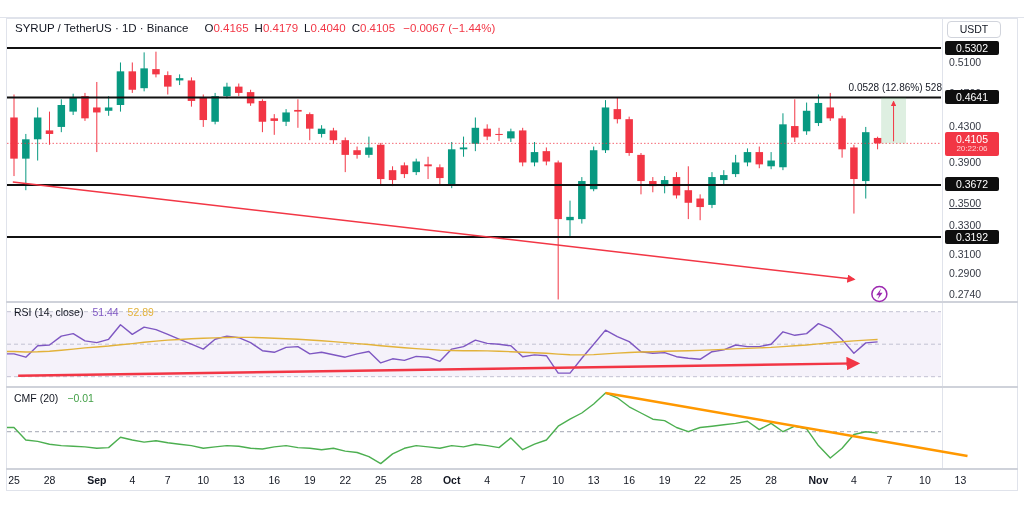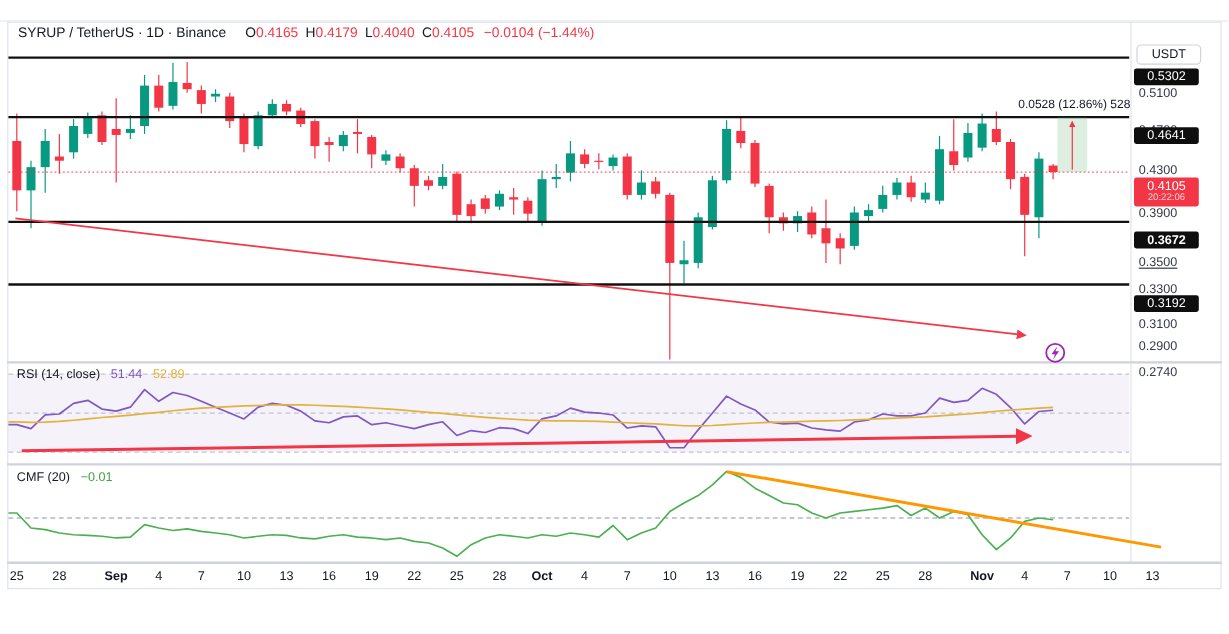--- a/index.html
+++ b/index.html
@@ -7,21 +7,21 @@
          font-family:"Liberation Sans",sans-serif;color:#131722;}
   .attribution{position:absolute;left:14px;top:3px;font-size:11px;color:#131722;}
   .symbol-row{position:absolute;left:15px;top:22px;font-size:11.5px;white-space:nowrap;}
   .symbol-row .t{color:#131722;margin-right:10px;}
   .symbol-row .lbl{color:#131722;margin-left:6px;}
   .symbol-row .val{color:#f23645;}
   .symbol-row .chg{color:#f23645;margin-left:8px;}
   #chart-svg{position:absolute;left:0;top:0;}
   .legend{position:absolute;left:14px;font-size:10.5px;white-space:nowrap;}
   .legend .name{color:#131722;}
-  .axis-col{position:absolute;left:943px;top:0;width:81px;height:435px;margin-top:16px;}
+  .axis-col{position:absolute;left:943px;top:0;width:81px;height:435px;}
   .tick{position:absolute;left:6px;font-size:10.5px;color:#363a45;text-align:right;}
   .chip{position:absolute;left:2px;background:#0e0e0e;color:#fff;font-size:10.5px;
         padding:1px 5px;border-radius:2px;min-width:44px;text-align:center;}
   .chip.red{background:#f23645;line-height:10px;padding:2px 5px;}
   .chip.red .cd{font-size:8px;color:#ffd0d4;}
   .usdt-btn{position:absolute;left:947px;top:21px;width:52px;height:15px;border:1px solid #d1d4dc;
         border-radius:4px;font-size:10.5px;text-align:center;line-height:15px;color:#131722;background:#fff;}
   .annot{position:absolute;font-size:10px;color:#131722;white-space:nowrap;}
   .date-lbl{position:absolute;top:474px;width:36px;margin-left:-18px;text-align:center;
         font-size:10.5px;color:#131722;}
@@ -211,21 +211,21 @@
       <polyline points="7.0,351.5 14.0,351.5 25.8,352.0 37.7,351.8 49.5,351.2 61.3,350.2 73.2,349.1 85.0,347.9 96.8,347.0 108.6,346.0 120.5,344.7 132.3,343.6 144.1,342.3 156.0,341.1 167.8,340.1 179.6,339.5 191.4,338.8 203.3,338.3 215.1,337.9 226.9,337.5 238.8,337.4 250.6,337.4 262.4,337.7 274.3,338.2 286.1,338.7 297.9,339.3 309.8,340.0 321.6,340.8 333.4,341.6 345.2,342.6 357.1,343.6 368.9,344.5 380.7,345.7 392.6,346.8 404.4,347.8 416.2,348.6 428.1,349.4 439.9,350.1 451.7,350.5 463.5,350.7 475.4,350.7 487.2,350.9 499.0,351.2 510.9,351.7 522.7,352.3 534.5,352.8 546.4,353.3 558.2,354.1 570.0,354.8 581.8,354.9 593.7,354.6 605.5,353.9 617.3,353.1 629.2,352.5 641.0,352.0 652.8,351.7 664.6,351.3 676.5,351.0 688.3,350.7 700.1,350.4 712.0,349.9 723.8,349.4 735.6,348.9 747.5,348.4 759.3,347.9 771.1,347.4 783.0,346.6 794.8,345.8 806.6,345.0 818.4,343.9 830.3,342.7 842.1,341.8 853.9,340.9 865.8,340.1 877.6,339.5" fill="none" stroke="#e2b23a" stroke-width="1.4" stroke-linejoin="round"></polyline>
       <polyline points="7.0,427.5 14.0,427.5 25.8,440.0 37.7,441.4 49.5,444.2 61.3,445.6 73.2,446.2 85.0,446.9 96.8,448.3 108.6,447.6 120.5,437.2 132.3,440.0 144.1,442.1 156.0,440.7 167.8,442.8 179.6,444.2 191.4,445.6 203.3,448.3 215.1,446.9 226.9,445.6 238.8,446.2 250.6,448.3 262.4,449.0 274.3,446.9 286.1,445.6 297.9,447.6 309.8,448.3 321.6,449.7 333.4,448.3 345.2,451.1 357.1,452.5 368.9,456.6 380.7,463.6 392.6,453.9 404.4,448.3 416.2,445.6 428.1,446.9 439.9,448.3 451.7,445.6 463.5,446.9 475.4,444.2 487.2,445.6 499.0,447.6 510.9,437.9 522.7,449.7 534.5,444.2 546.4,440.0 558.2,426.2 570.0,419.2 581.8,413.0 593.7,404.0 605.5,392.9 617.3,397.8 629.2,406.8 641.0,413.0 652.8,419.2 664.6,420.6 676.5,427.5 688.3,431.7 700.1,427.5 712.0,426.2 723.8,424.8 735.6,423.4 747.5,421.3 759.3,429.6 771.1,423.4 783.0,431.7 794.8,426.2 806.6,428.9 818.4,445.6 830.3,458.0 842.1,448.3 853.9,434.5 865.8,431.7 877.6,433.1" fill="none" stroke="#4caf50" stroke-width="1.4" stroke-linejoin="round"></polyline>
       <line x1="12.817" y1="182.06547224292132" x2="853.93" y2="279.3352886585208" stroke="#f23645" stroke-width="1.5" marker-end="url(#arr-red)"></line>
       <line x1="18.1405" y1="375.72499999999997" x2="857.4789999999999" y2="363.375" stroke="#f23645" stroke-width="2.5" marker-end="url(#arr-red)"></line>
       <line x1="605.5" y1="393.0585" x2="967.4979999999999" y2="455.9375" stroke="#ff9800" stroke-width="2.5"></line>
       <circle cx="879.3645" cy="294.0036474125568" r="7.5" fill="#fff" stroke="#9c27b0" stroke-width="1.5"></circle>
       <path d="M881.1645,288.5036474125568 L876.1645,295.2036474125568 L879.1645,295.2036474125568 L877.5645000000001,299.5036474125568 L882.5645000000001,292.8036474125568 L879.5645000000001,292.8036474125568 Z" fill="#9c27b0"></path>
     </svg>
 
   <div class="symbol-row">
-    <span class="t">SYRUP / TetherUS · 1D · Binance</span><span class="lbl">O</span><span class="val">0.4165</span><span class="lbl">H</span><span class="val">0.4179</span><span class="lbl">L</span><span class="val">0.4040</span><span class="lbl">C</span><span class="val">0.4105</span><span class="chg">−0.0104 (−1.44%)</span>
+    <span class="t">SYRUP / TetherUS · 1D · Binance</span><span class="lbl">O</span><span class="val">0.4165</span><span class="lbl">H</span><span class="val">0.4179</span><span class="lbl">L</span><span class="val">0.4040</span><span class="lbl">C</span><span class="val">0.4105</span><span class="chg">−0.0067 (−1.44%)</span>
   </div>
 
   <div class="legend" style="top:306px;">
     <span class="name">RSI (14, close)</span>
     <span style="color:#7e57c2;margin-left:6px;">51.44</span>
     <span style="color:#e2b23a;margin-left:6px;">52.89</span>
   </div>
 
   <div class="legend" style="top:392px;">
     <span class="name">CMF (20)</span>
@@ -243,21 +243,21 @@
         <div class="tick" style="top: 156.447px;">0.3900</div>
         <div class="tick" style="top: 196.774px; text-decoration: underline;">0.3500</div>
         <div class="tick" style="top: 218.702px;">0.3300</div>
         <div class="tick" style="top: 248px;">0.3100</div>
         <div class="tick" style="top: 266.854px;">0.2900</div>
         <div class="tick" style="top: 288.004px;">0.2740</div>
       </div>
     <div id="axis-chips">
         <div class="chip" style="top: 40.5px;">0.5302</div>
         <div class="chip" style="top: 90.1215px;">0.4641</div>
-        <div class="chip" style="top: 177.396px; font-weight: bold;">0.3672</div>
+        <div class="chip" style="top: 177.396px;">0.3672</div>
         <div class="chip" style="top: 229.602px;">0.3192</div>
         <div class="chip red" style="top: 132.356px;">
           <div>0.4105</div>
           <div class="cd">20:22:06</div>
         </div>
       </div>
 
   </div>
 
   <div id="date-axis">

